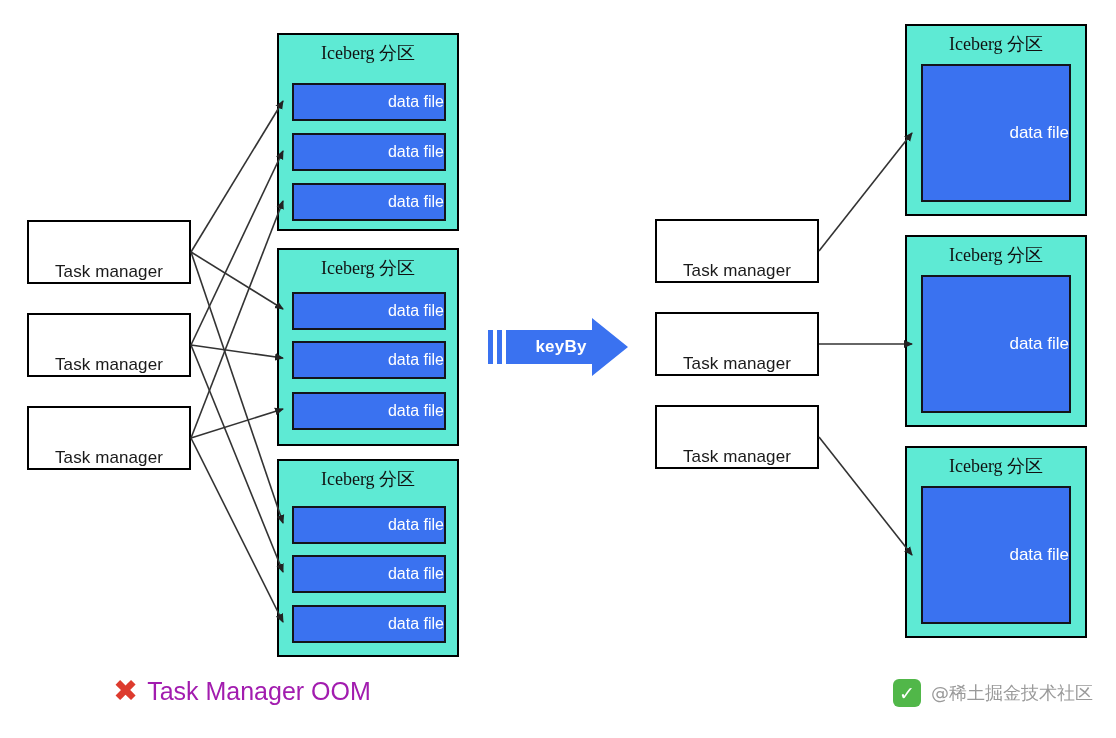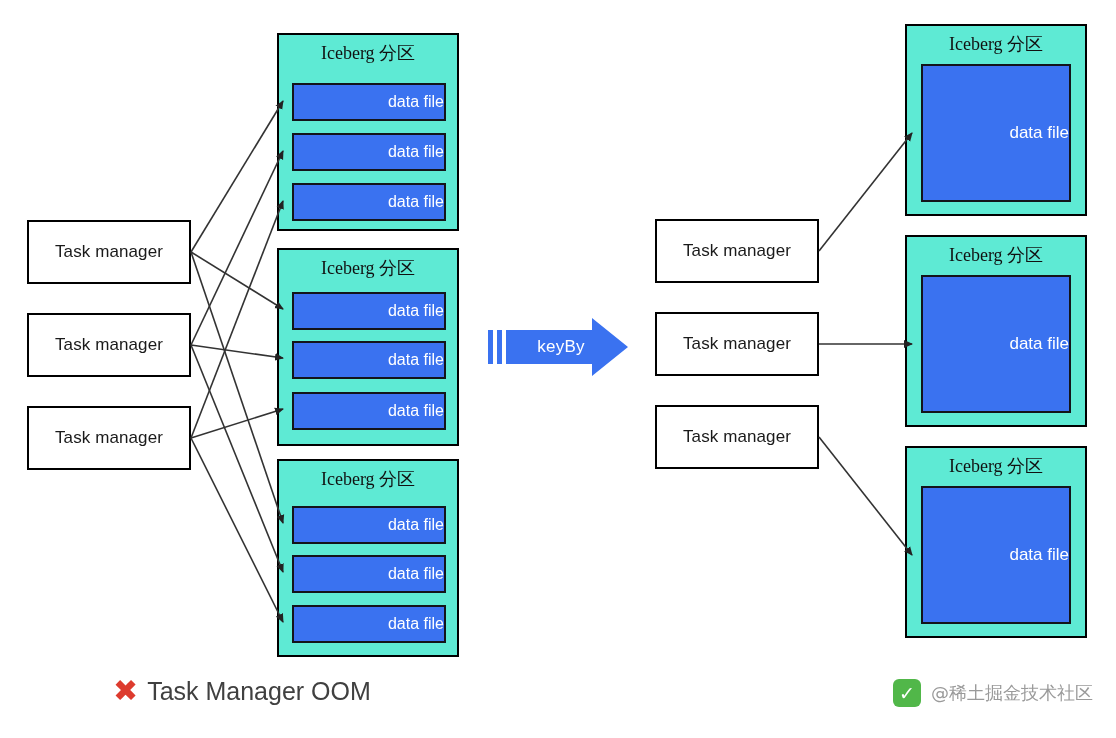--- a/index.html
+++ b/index.html
@@ -18,21 +18,21 @@
     overflow: hidden;
   }
 
   
   .tm-box {
     position: absolute;
     box-sizing: border-box;
     background: #ffffff;
     border: 2px solid #000000;
     display: flex;
-    align-items: center;
+    align-items: flex-end;
     justify-content: center;
   }
   .tm-label {
     font-size: 17px;
     color: #1a1a1a;
     letter-spacing: 0.1px;
     white-space: nowrap;
   }
 
   .partition {
@@ -90,21 +90,21 @@
   .keyby-text {
     position: absolute;
     left: 30px;
     top: 0;
     width: 86px;
     height: 58px;
     display: flex;
     align-items: center;
     justify-content: center;
     font-size: 17px;
-    font-weight: normal;
+    font-weight: bold;
     color: #ffffff;
     letter-spacing: 0.2px;
   }
 
   
   #oom-caption {
     position: absolute;
     left: 113px;
     top: 676px;
     display: flex;
@@ -112,21 +112,21 @@
     gap: 9px;
   }
   .x-mark {
     font-size: 30px;
     font-weight: bold;
     color: #dd3b2e;
     line-height: 1;
   }
   #oom-text {
     font-size: 25px;
-    color: #404040;
+    color: #a21caf;
     white-space: nowrap;
   }
 
   #watermark {
     position: absolute;
     left: 893px;
     top: 679px;
     display: flex;
     align-items: center;
     gap: 10px;

